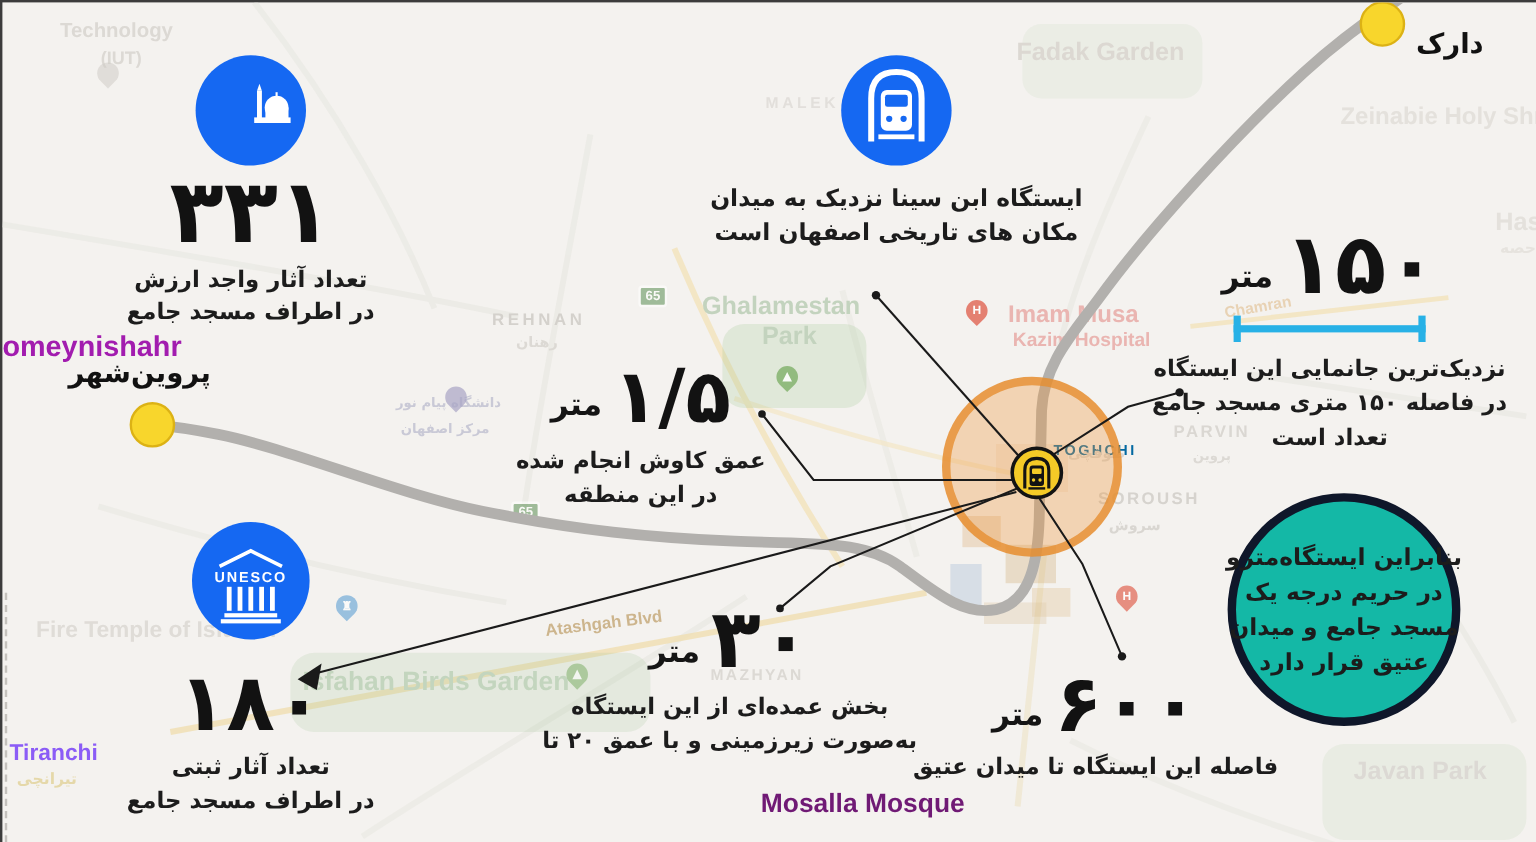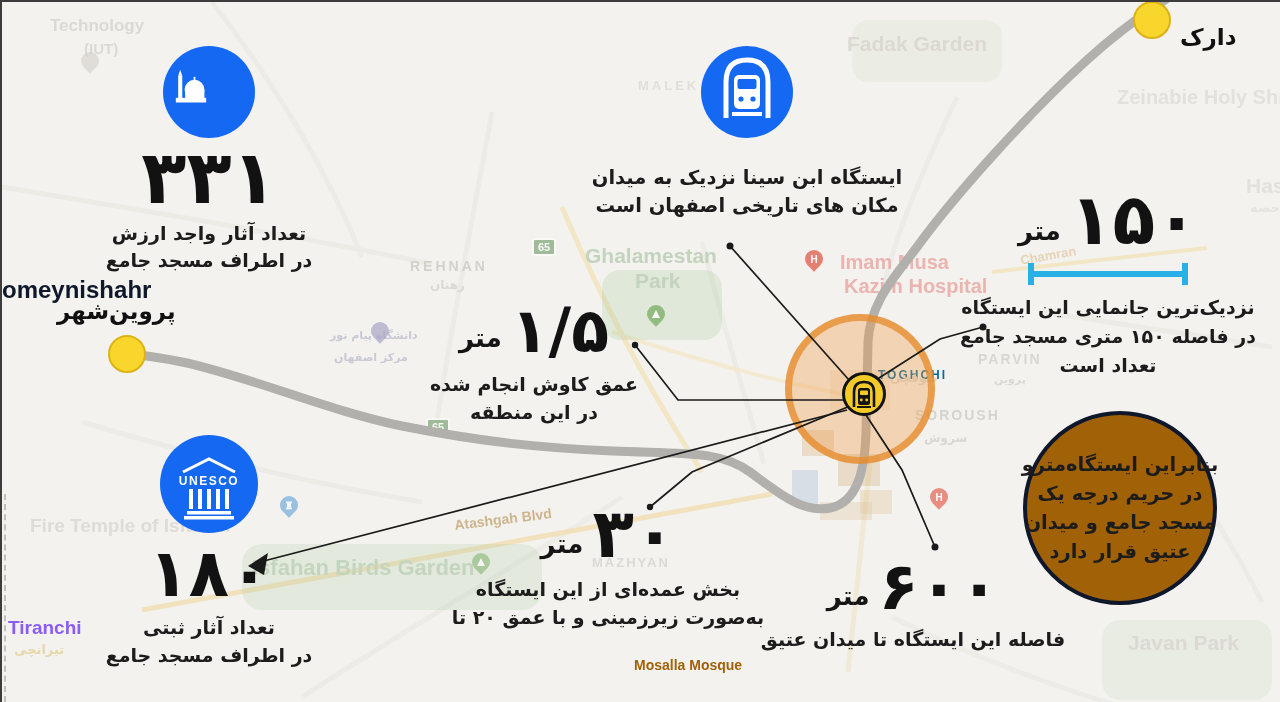--- a/index.html
+++ b/index.html
@@ -6,21 +6,21 @@
   #stage{position:relative;width:1280px;height:702px;overflow:hidden;
          background:#f4f2ef;border-top:2px solid #3c3c3c;border-left:2px solid #3c3c3c;
          font-family:"DejaVu Sans",sans-serif;}
   .abs{position:absolute;}
   svg{position:absolute;left:0;top:0;}
   
   .ml{position:absolute;font-family:"Liberation Sans",sans-serif;white-space:nowrap;font-weight:bold;}
   .fa{font-family:"DejaVu Sans",sans-serif;direction:rtl;}
   
   .stat{position:absolute;display:flex;flex-direction:column;align-items:center;text-align:center;}
-  .icon-circle{border-radius:50%;background:#1568f2;display:flex;align-items:center;justify-content:flex-start;position:relative;}
+  .icon-circle{border-radius:50%;background:#1568f2;display:flex;align-items:center;justify-content:flex-end;position:relative;}
   .big-num{font-weight:bold;color:#121212;line-height:1;direction:rtl;letter-spacing:-2px;}
   .num-row{display:flex;direction:rtl;align-items:flex-end;gap:9px;}
   .unit{font-size:26px;font-weight:bold;color:#151515;margin-bottom:9px;}
   .lines{font-weight:bold;color:#1c1c1c;direction:rtl;}
   .lines div{white-space:nowrap;}
   
   .pin{position:absolute;width:18px;height:18px;border-radius:50% 50% 50% 0;transform:rotate(-45deg);}
   .pin .g{position:absolute;inset:0;display:flex;align-items:center;justify-content:center;
           transform:rotate(45deg);color:#fff;font-size:10px;font-weight:bold;font-family:"Liberation Sans",sans-serif;}
   .tree{width:0;height:0;border-left:4px solid transparent;border-right:4px solid transparent;border-bottom:8px solid #fff;}
@@ -78,36 +78,36 @@
   <span class="ml" style="left:845px;top:30px;font-size:21px;color:#dcd8d2;">Fadak Garden</span>
   <span class="ml" style="left:636px;top:76px;font-size:13px;color:#e2dfdb;letter-spacing:3px;">MALEK</span>
   <span class="ml" style="left:1115px;top:84px;font-size:20px;color:#e4e1dc;">Zeinabie Holy Shrine</span>
   <span class="ml" style="left:1244px;top:172px;font-size:21px;color:#e4e1dc;">Hasse</span>
   <span class="ml fa" style="left:1248px;top:198px;font-size:13px;color:#e6e3de;">حصه</span>
   <span class="ml" style="left:408px;top:256px;font-size:14px;color:#d4d1cc;letter-spacing:3px;">REHNAN</span>
   <span class="ml fa" style="left:428px;top:276px;font-size:12px;color:#dcd9d4;text-align:center;">رهنان</span>
   <span class="ml" style="left:583px;top:242px;font-size:21px;color:#c3d3be;">Ghalamestan</span>
   <span class="ml" style="left:633px;top:267px;font-size:21px;color:#c3d3be;">Park</span>
   <span class="ml" style="left:838px;top:249px;font-size:20px;color:#eab5b1;">Imam Musa</span>
-  <span class="ml" style="left:842px;top:273px;font-size:20px;color:#eab5b1;">Kazim Hospital</span>
+  <span class="ml" style="left:842px;top:273px;font-size:16px;color:#eab5b1;">Kazim Hospital</span>
   <span class="ml" style="left:1018px;top:246px;font-size:13px;color:#e8d2b4;transform:rotate(-10deg);">Chamran</span>
   <span class="ml" style="left:876px;top:366px;font-size:12px;color:#0369a1;letter-spacing:2px;">TOGHCHI</span>
   <span class="ml fa" style="left:888px;top:369px;font-size:12px;color:#d9d6d1;">طوقچی</span>
   <span class="ml" style="left:913px;top:405px;font-size:14px;color:#d6d3ce;letter-spacing:2px;">SOROUSH</span>
   <span class="ml fa" style="left:922px;top:429px;font-size:12px;color:#d9d6d1;">سروش</span>
   <span class="ml" style="left:976px;top:349px;font-size:14px;color:#dad7d2;letter-spacing:2px;">PARVIN</span>
   <span class="ml fa" style="left:992px;top:371px;font-size:11px;color:#dcd9d4;">پروین</span>
-  <span class="ml" style="left:0px;top:274px;font-size:24px;color:#0f172a;">omeynishahr</span>
+  <span class="ml" style="left:0px;top:274px;font-size:24px;color:#a21caf;">omeynishahr</span>
   <span class="ml" style="left:28px;top:513px;font-size:19px;color:#dfdcd7;">Fire Temple of Isfahan</span>
   <span class="ml" style="left:6px;top:615px;font-size:19px;color:#8b5cf6;">Tiranchi</span>
   <span class="ml fa" style="left:12px;top:640px;font-size:13px;color:#e5d8a9;">تیرانچی</span>
   <span class="ml" style="left:250px;top:553px;font-size:22px;color:#c3d5be;">Isfahan Birds Garden</span>
   <span class="ml" style="left:452px;top:509px;font-size:14px;color:#cdb58d;transform:rotate(-7deg);">Atashgah Blvd</span>
   <span class="ml" style="left:590px;top:553px;font-size:13px;color:#dcd9d4;letter-spacing:2px;">MAZHYAN</span>
-  <span class="ml" style="left:632px;top:655px;font-size:14px;color:#a16207;">Mosalla Mosque</span>
+  <span class="ml" style="left:632px;top:655px;font-size:22px;color:#701a75;">Mosalla Mosque</span>
   <span class="ml" style="left:1126px;top:629px;font-size:21px;color:#dcd9d4;">Javan Park</span>
   <span class="ml fa" style="left:328px;top:327px;font-size:11px;color:#c9c9d6;">دانشگاه پیام نور</span>
   <span class="ml fa" style="left:332px;top:349px;font-size:11px;color:#c9c9d6;">مرکز اصفهان</span>
 
   <div class="shield" style="left:424px;top:416px;">65</div>
   <div class="shield" style="left:530px;top:236px;">65</div>
 
   <div class="pin" style="left:645px;top:303px;background:#7fb069;opacity:.8;">
       <span class="g">
         <span class="tree"></span>
@@ -196,21 +196,21 @@
     <div class="icon-circle" style="width:92px;height:92px;">
       <svg width="92" height="92" viewBox="0 0 92 92" style="position:static;">
         <path d="M25 72 V36 Q25 14 46 14 Q67 14 67 36 V72" stroke="#fff" stroke-width="5" fill="none"></path>
         <rect x="33" y="29" width="26" height="34" rx="5" fill="#fff"></rect>
         <rect x="36.5" y="33" width="19" height="10" rx="2" fill="#1568f2"></rect>
         <circle cx="40" cy="53" r="2.6" fill="#1568f2"></circle>
         <circle cx="52" cy="53" r="2.6" fill="#1568f2"></circle>
         <rect x="31" y="66" width="30" height="4" fill="#fff"></rect>
       </svg>
     </div>
-    <div class="lines" style="font-size:19.5px;line-height:28px;margin-top:26px;">
+    <div class="lines" style="font-size:19.5px;line-height:28px;margin-top:14px;">
       <div>ایستگاه ابن سینا نزدیک به میدان</div>
       <div>مکان های تاریخی اصفهان است</div>
     </div>
   </div>
 
   <div class="stat" style="left:975px;top:183px;width:262px;">
     <div class="num-row">
       <span class="big-num" style="font-size:70px;">۱۵۰</span>
       <span class="unit">متر</span>
     </div>
@@ -244,21 +244,21 @@
         <rect x="29" y="54" width="4" height="20" fill="#fff"></rect>
         <rect x="38" y="54" width="4" height="20" fill="#fff"></rect>
         <rect x="47" y="54" width="4" height="20" fill="#fff"></rect>
         <rect x="56" y="54" width="4" height="20" fill="#fff"></rect>
         <rect x="65" y="54" width="4" height="20" fill="#fff"></rect>
         <rect x="27" y="76" width="44" height="3.5" fill="#fff"></rect>
         <rect x="24" y="81" width="50" height="3.5" fill="#fff"></rect>
       </svg>
       <span style="position:absolute;top:39px;left:0;width:100%;text-align:center;color:#fff;font-size:12px;font-weight:bold;letter-spacing:1.5px;font-family:'Liberation Sans',sans-serif;">UNESCO</span>
     </div>
-    <div class="big-num" style="font-size:66px;margin-top:8px;">۱۸۰</div>
+    <div class="big-num" style="font-size:66px;margin-top:20px;">۱۸۰</div>
     <div class="lines" style="font-size:19px;line-height:28px;margin-top:6px;">
       <div>تعداد آثار ثبتی</div>
       <div>در اطراف مسجد جامع</div>
     </div>
   </div>
 
   <div class="stat" style="left:465px;top:498px;width:282px;">
     <div class="num-row">
       <span class="big-num" style="font-size:68px;">۳۰</span>
       <span class="unit">متر</span>
@@ -273,21 +273,21 @@
     <div class="num-row">
       <span class="big-num" style="font-size:66px;">۶۰۰</span>
       <span class="unit">متر</span>
     </div>
     <div class="lines" style="font-size:19px;line-height:27px;margin-top:6px;">
       <div>فاصله این ایستگاه تا میدان عتیق</div>
     </div>
   </div>
 
   <div class="abs" style="left:1021px;top:409px;width:194px;height:194px;border-radius:50%;
-       background:#a16207;border:4px solid #0f172a;box-sizing:border-box;
+       background:#14b8a6;border:7px solid #0f172a;box-sizing:border-box;
        display:flex;flex-direction:column;align-items:center;justify-content:center;text-align:center;">
     <div class="lines" style="font-size:19.5px;line-height:29px;">
       <div>بنابراین ایستگاه‌مترو</div>
       <div>در حریم درجه یک</div>
       <div>مسجد جامع و میدان</div>
       <div>عتیق قرار دارد</div>
     </div>
   </div>
 
   <div class="endpoint" style="left:1131px;top:-1px;"></div>

